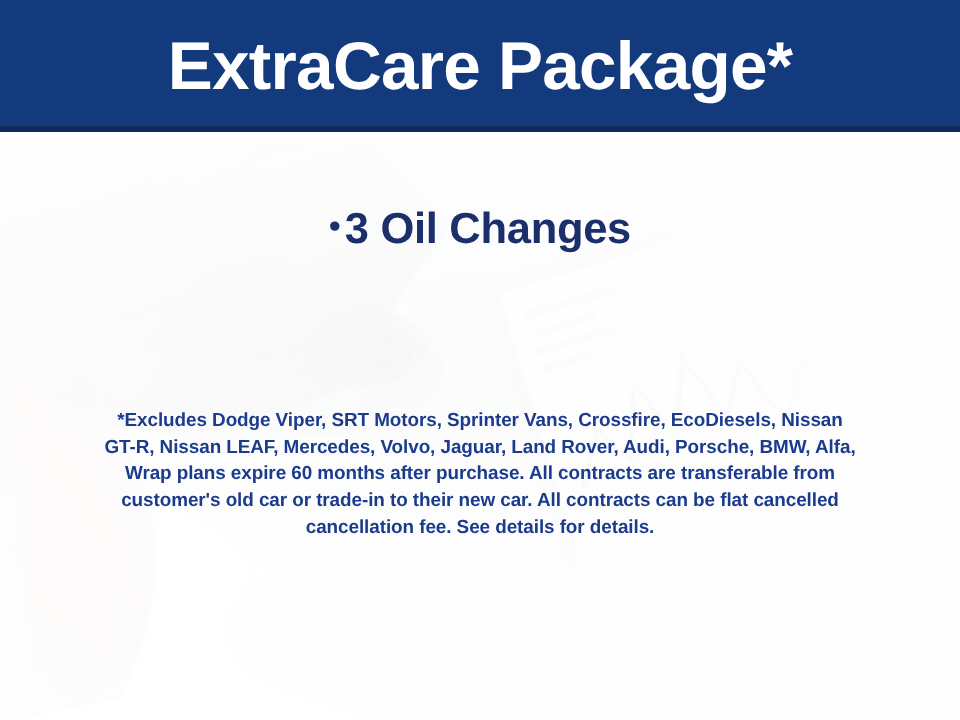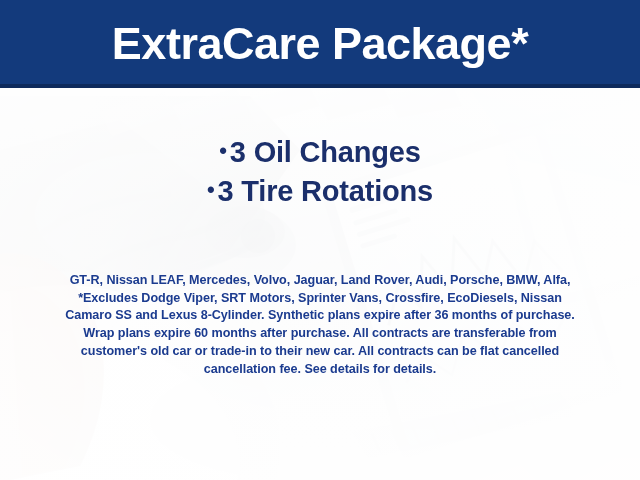--- a/index.html
+++ b/index.html
@@ -245,29 +245,25 @@
   <div class="header-band">
     <h1 class="header-title">ExtraCare Package*</h1>
   </div>
 
   <div class="content">
 
     <div class="benefits">
       <div class="benefit-line">
         <span class="bullet-dot">•</span><span>3 Oil Changes</span>
       </div>
-      <div class="benefit-line">
-        <span class="bullet-dot">•</span><span>3 Tire Rotations</span>
-      </div>
     </div>
 
     <div class="disclaimer">
+      <div class="disclaimer-line">*Excludes Dodge Viper, SRT Motors, Sprinter Vans, Crossfire, EcoDiesels, Nissan</div>
       <div class="disclaimer-line">GT-R, Nissan LEAF, Mercedes, Volvo, Jaguar, Land Rover, Audi, Porsche, BMW, Alfa,</div>
-      <div class="disclaimer-line">*Excludes Dodge Viper, SRT Motors, Sprinter Vans, Crossfire, EcoDiesels, Nissan</div>
-      <div class="disclaimer-line">Camaro SS and Lexus 8-Cylinder. Synthetic plans expire after 36 months of purchase.</div>
       <div class="disclaimer-line">Wrap plans expire 60 months after purchase. All contracts are transferable from</div>
       <div class="disclaimer-line">customer's old car or trade-in to their new car. All contracts can be flat cancelled</div>
       <div class="disclaimer-line">cancellation fee. See details for details.</div>
     </div>
 
   </div>
 
 </div>
 
 </body></html>

